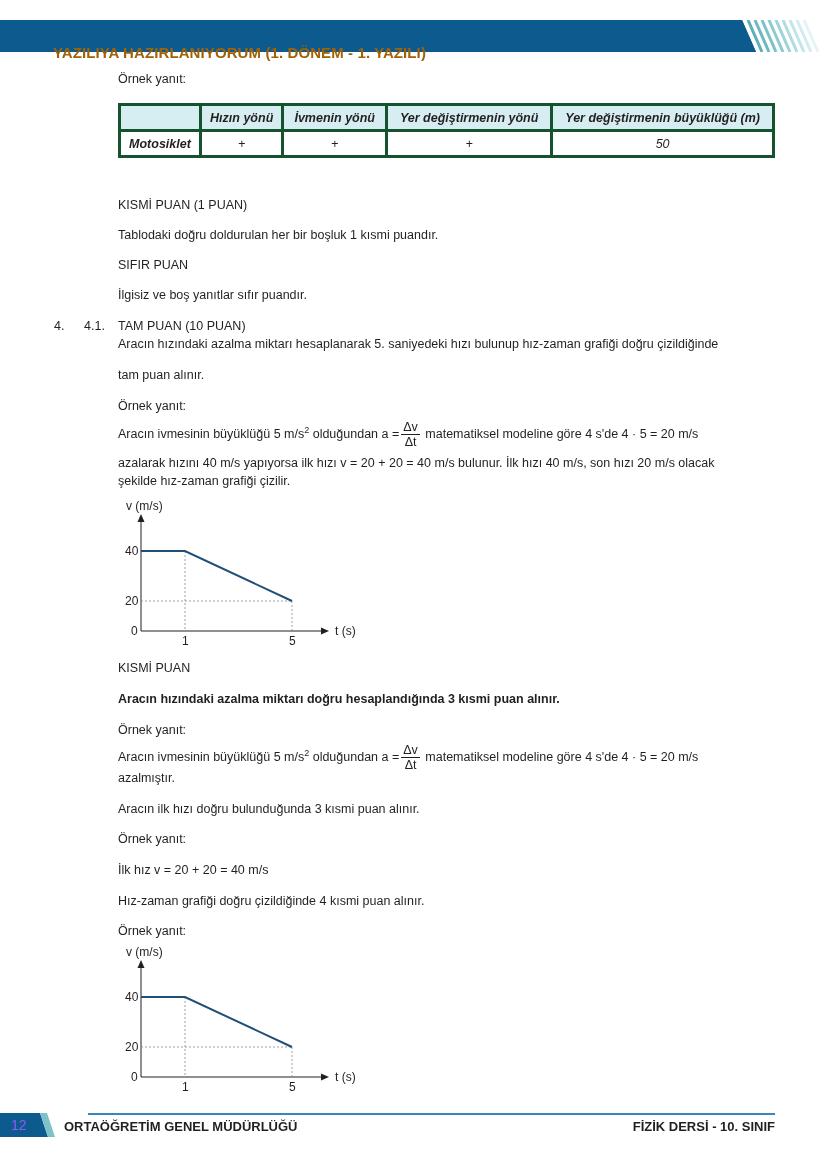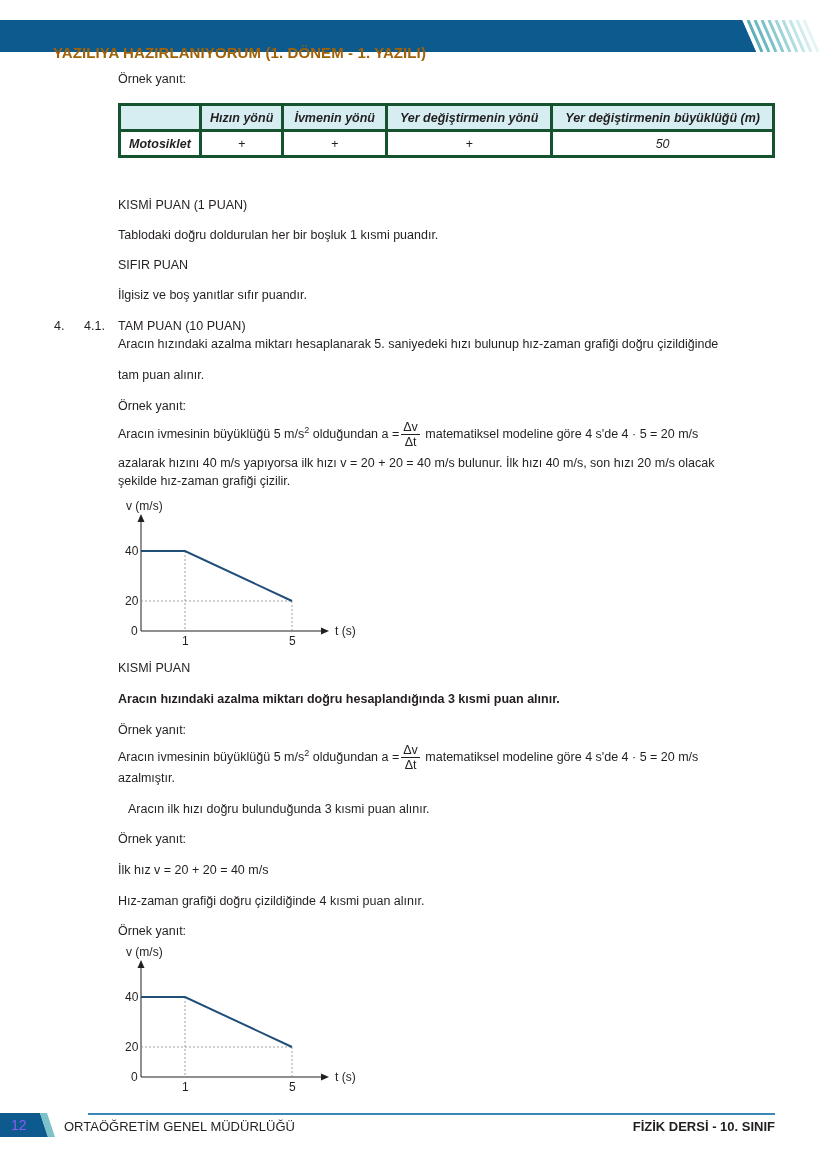--- a/index.html
+++ b/index.html
@@ -34,21 +34,21 @@
 
   .frac { display: inline-block; vertical-align: middle; text-align: center; margin: 0 2px; line-height: 14px; }
   .frac .num { display: block; border-bottom: 1px solid #231f20; padding: 0 2px; }
   .frac .den { display: block; padding: 0 2px; }
 
   .graph { position: absolute; }
 
   .footer-line { position: absolute; left: 88px; top: 1113px; width: 687px; height: 1.5px; background: #3a87b5; }
   .footer-tab { position: absolute; left: 0; top: 1113px; width: 60px; height: 24px; }
   .footer-page { position: absolute; left: 11px; top: 1117px; color: #8b5cf6; font-weight: normal; font-size: 14px; }
-  .footer-left { position: absolute; left: 64px; top: 1119px; font-weight: normal; font-size: 13px; }
+  .footer-left { position: absolute; left: 64px; top: 1119px; font-weight: bold; font-size: 13px; }
   .footer-right { position: absolute; right: 53px; top: 1119px; font-weight: bold; font-size: 13px; }
 </style>
 </head>
 <body>
 
 <div class="header-band"></div>
 <svg class="header-stripes" viewBox="0 0 86 32" width="86" height="32">
   <polygon points="0,0 86,0 86,32 14,32" fill="#ffffff"></polygon>
   <polygon points="0,0 14,32 0,32" fill="#0d5a8f"></polygon>
   <g stroke-width="3">
@@ -135,21 +135,21 @@
 <div class="abs p bold" style="left:118px; top:659px;">KISMİ PUAN</div>
 <div class="abs p" style="left:118px; top:690px;font-weight:bold;">Aracın hızındaki azalma miktarı doğru hesaplandığında 3 kısmi puan alınır.</div>
 <div class="abs p" style="left:118px; top:721px;">Örnek yanıt:</div>
 
 <div class="abs" style="left:118px; top:743px; line-height:18px;">
   <span>Aracın ivmesinin büyüklüğü 5 m/s</span><sup style="font-size:9px;">2</sup><span> olduğundan </span>
   <span>a =</span><span class="frac"><span class="num">Δv</span><span class="den">Δt</span></span><span> matematiksel modeline göre 4 s'de 4 · 5 = </span><span class="bold">20 m/s</span>
 </div>
 <div class="abs p bold" style="left:118px; top:769px;">azalmıştır.</div>
 
-<div class="abs p" style="left:118px; top:800px;margin-left:10px;">Aracın ilk hızı doğru bulunduğunda 3 kısmi puan alınır.</div>
+<div class="abs p" style="left:118px; top:800px;">Aracın ilk hızı doğru bulunduğunda 3 kısmi puan alınır.</div>
 <div class="abs p" style="left:118px; top:830px;">Örnek yanıt:</div>
 <div class="abs p" style="left:118px; top:861px;">İlk hız v = 20 + 20 = 40 m/s</div>
 <div class="abs p" style="left:118px; top:892px;">Hız-zaman grafiği doğru çizildiğinde 4 kısmi puan alınır.</div>
 <div class="abs p" style="left:118px; top:922px;">Örnek yanıt:</div>
 
 <svg class="graph" style="left:110px; top:942px;" width="260" height="152" viewBox="0 0 260 152">
   <text x="16" y="14" font-size="12" fill="#231f20" font-family="Liberation Sans, sans-serif">v (m/s)</text>
   <line x1="31" y1="135" x2="31" y2="22" stroke="#231f20" stroke-width="1"></line>
   <polygon points="31,18 27.5,26 34.5,26" fill="#231f20"></polygon>
   <line x1="31" y1="135" x2="215" y2="135" stroke="#231f20" stroke-width="1"></line>

